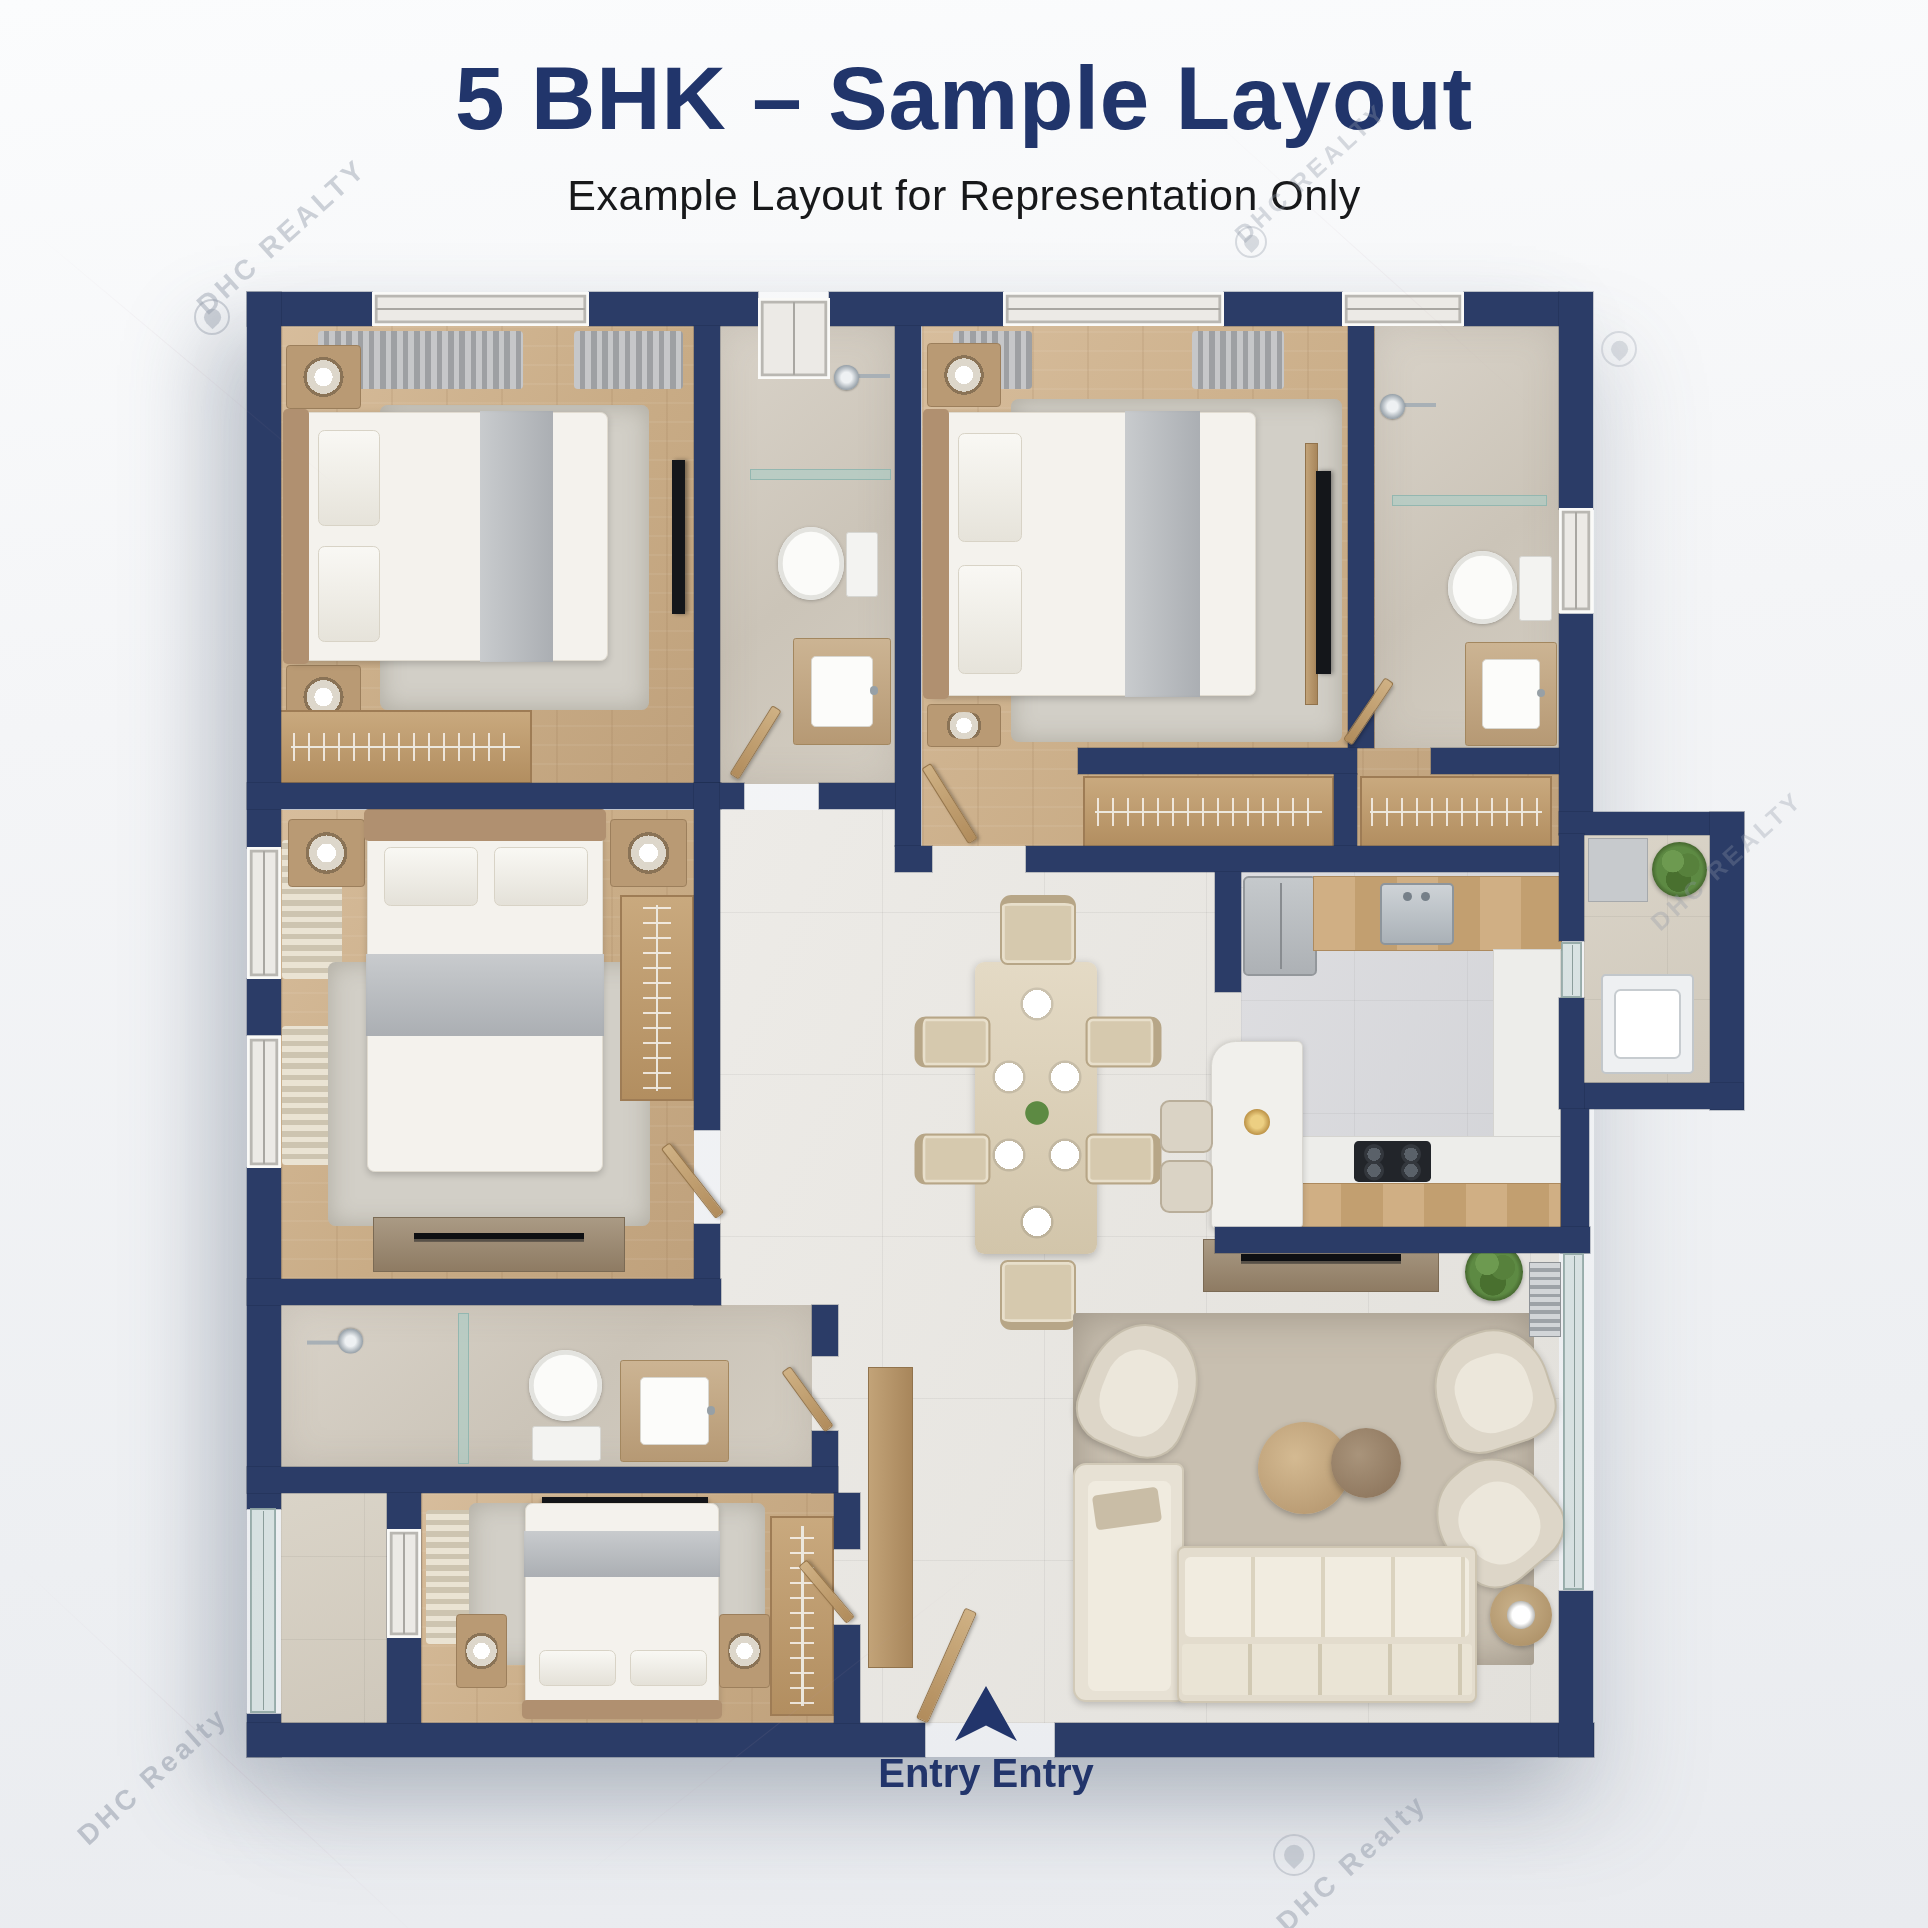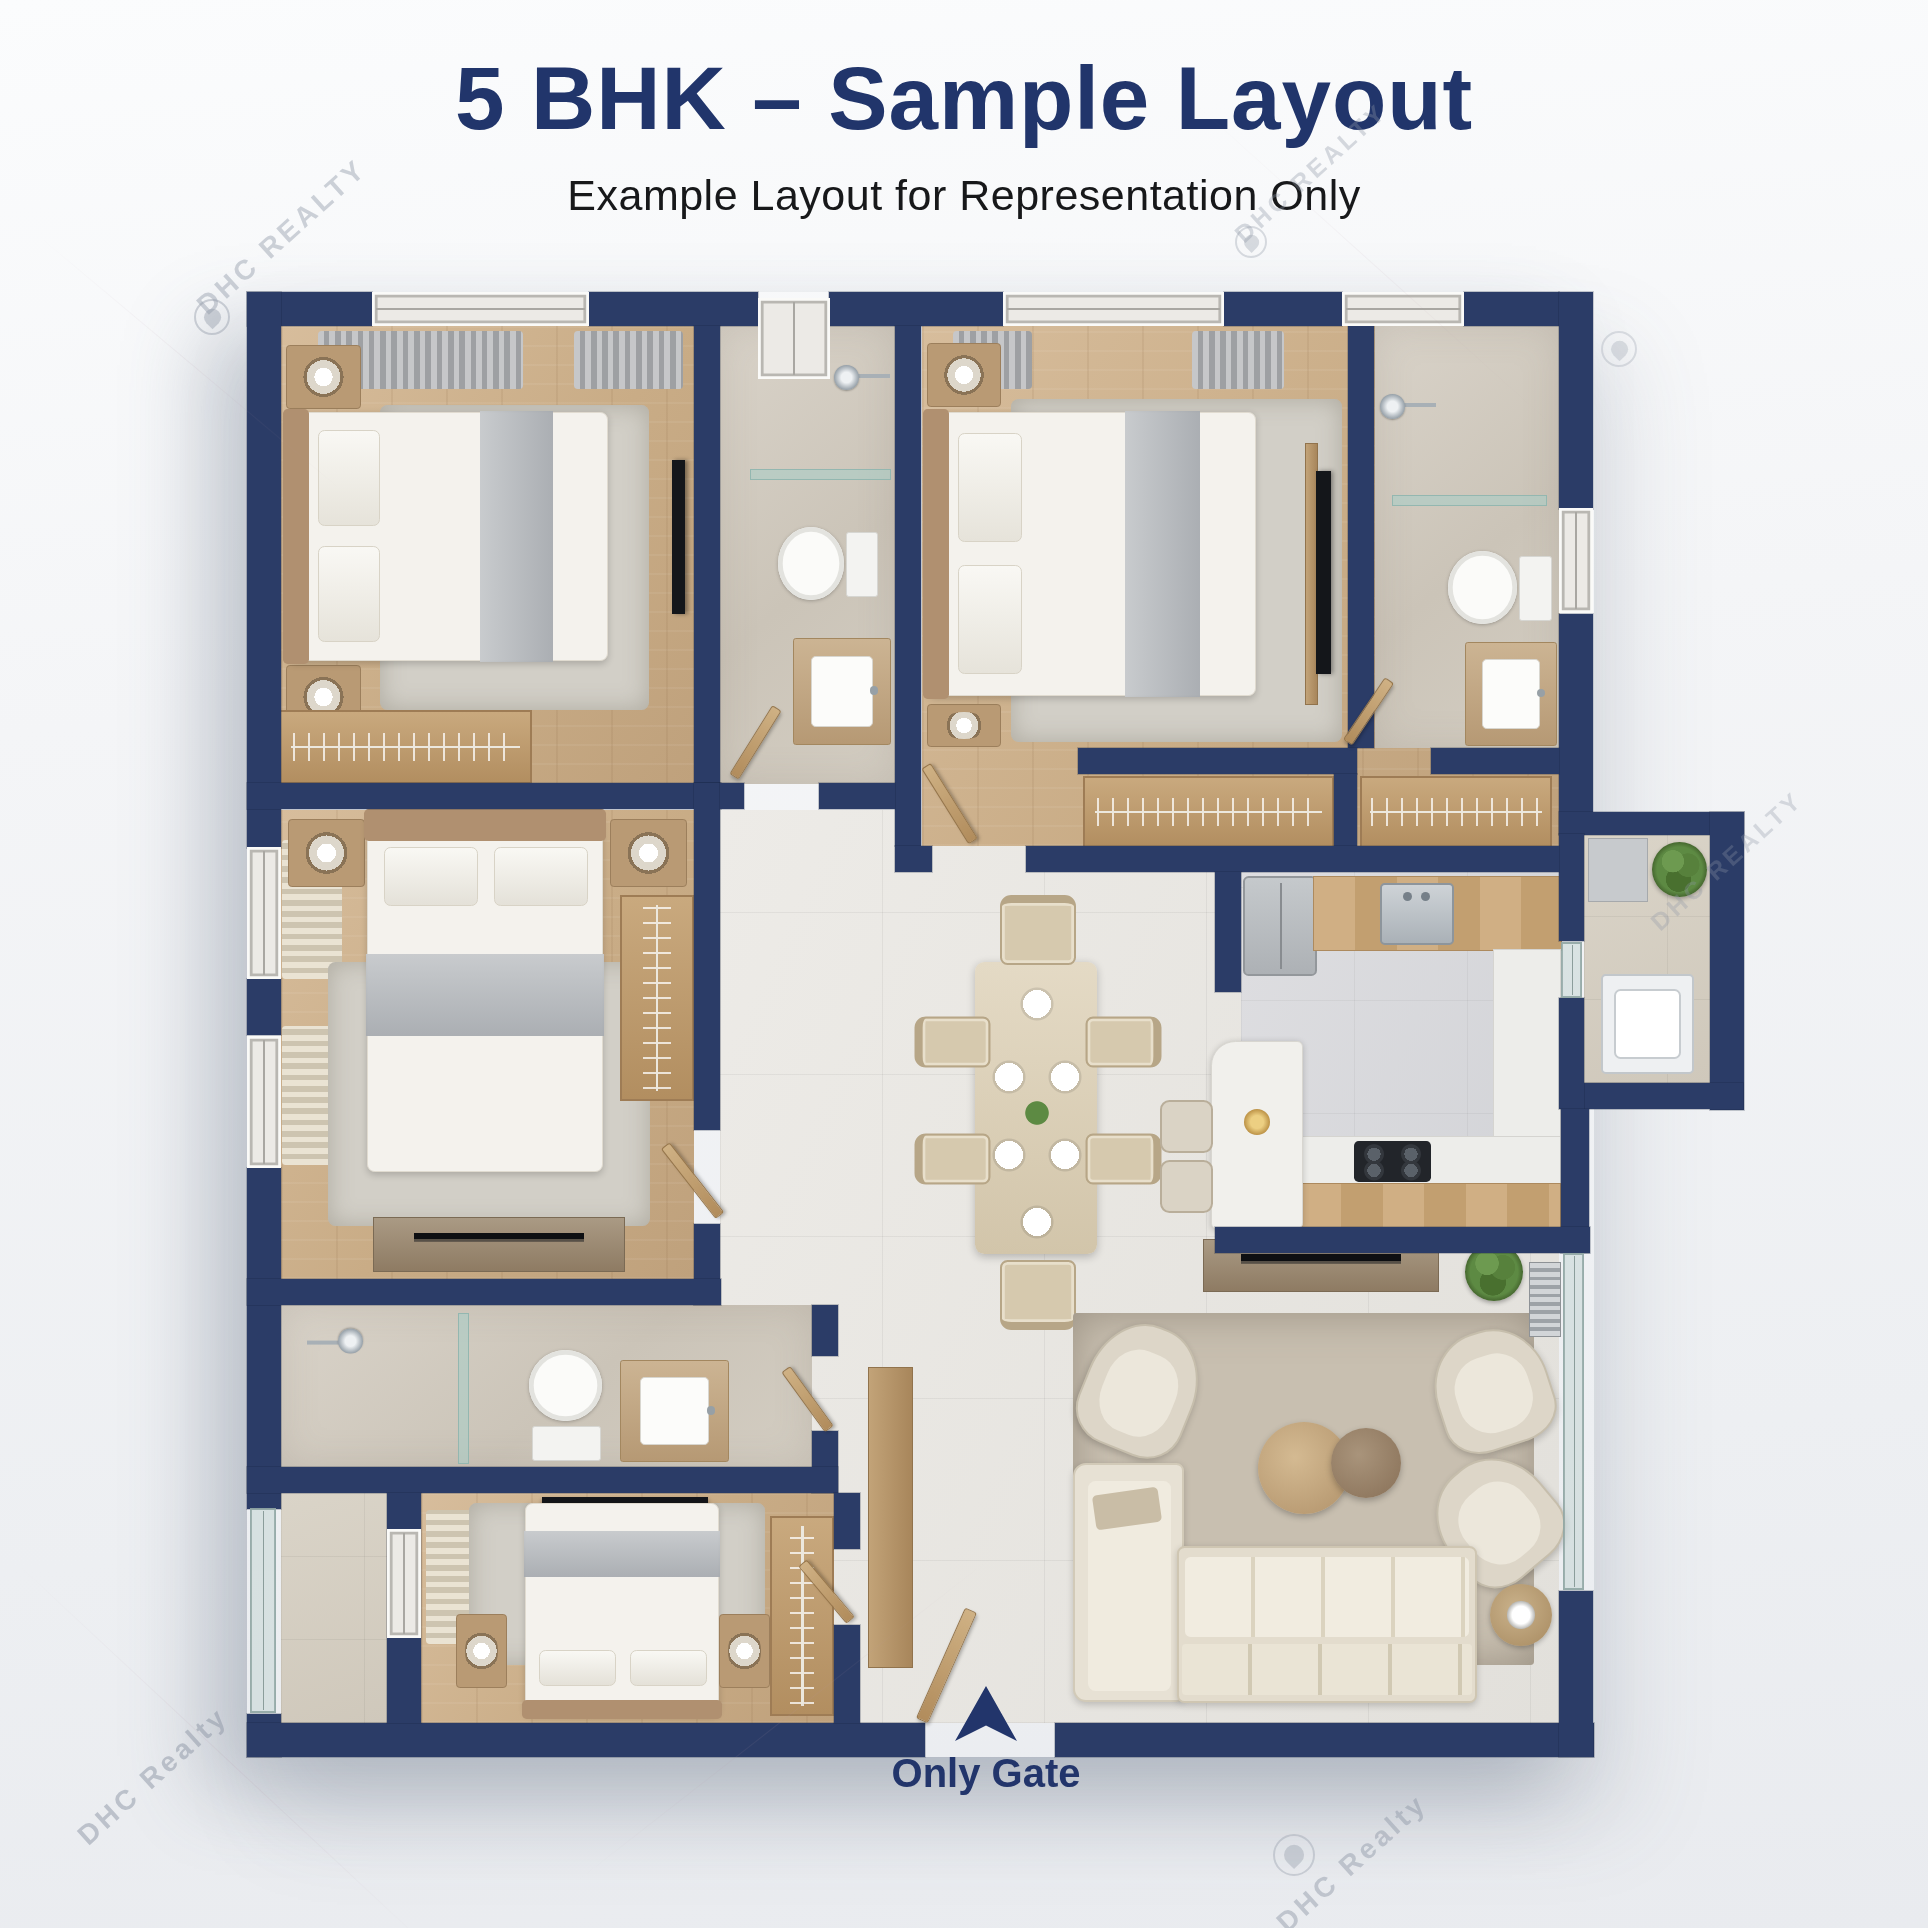--- a/index.html
+++ b/index.html
@@ -412,21 +412,21 @@
     <div class="door" style="left: 940px; top: 1605px; width: 11.3px; height: 119px; transform: rotate(24deg);"></div>
     <div class="door" style="left: 944px; top: 759px; width: 9.4px; height: 87px; transform: rotate(-32deg);"></div>
     <div class="door" style="left: 750px; top: 702px; width: 9.4px; height: 79px; transform: rotate(32deg);"></div>
     <div class="door" style="left: 687px; top: 1136px; width: 9.4px; height: 87px; transform: rotate(-38deg);"></div>
     <div class="door" style="left: 802px; top: 1362px; width: 9.4px; height: 72px; transform: rotate(-36deg);"></div>
     <div class="door" style="left: 821px; top: 1554px; width: 9.4px; height: 73px; transform: rotate(-40deg);"></div>
     <div class="door" style="left: 1363px; top: 674px; width: 9.4px; height: 73px; transform: rotate(34deg);"></div>
   </div>
 
 <div class="entry-arrow"></div>
-<div class="entry-label">Only Gate</div>
+<div class="entry-label">Entry Entry</div>
 
 <div class="wm-logo" style="left: 194px; top: 299px; width: 32px; height: 32px; opacity: 0.45;"></div>
 <div class="wm" style="left: 282px; top: 237px; font-size: 28px; opacity: 0.42; transform: translate(-50%, -50%) rotate(-42deg);">DHC REALTY</div>
 <div class="wm-logo" style="left: 1235px; top: 226px; width: 28px; height: 28px; opacity: 0.35;"></div>
 <div class="wm" style="left: 1311px; top: 173px; font-size: 24.5px; opacity: 0.34; transform: translate(-50%, -50%) rotate(-42deg);">DHC REALTY</div>
 <div class="wm-logo" style="left: 1601px; top: 331px; width: 32px; height: 32px; opacity: 0.3;"></div>
 <div class="wm" style="left: 1727px; top: 861px; font-size: 24.5px; opacity: 0.3; transform: translate(-50%, -50%) rotate(-42deg);">DHC REALTY</div>
 <div class="wm" style="left: 153px; top: 1776px; font-size: 28px; opacity: 0.5; transform: translate(-50%, -50%) rotate(-42deg);">DHC Realty</div>
 <div class="wm-logo" style="left: 1273px; top: 1834px; width: 38px; height: 38px; opacity: 0.4;"></div>
 <div class="wm" style="left: 1352px; top: 1863px; font-size: 28px; opacity: 0.45; transform: translate(-50%, -50%) rotate(-42deg);">DHC Realty</div>

